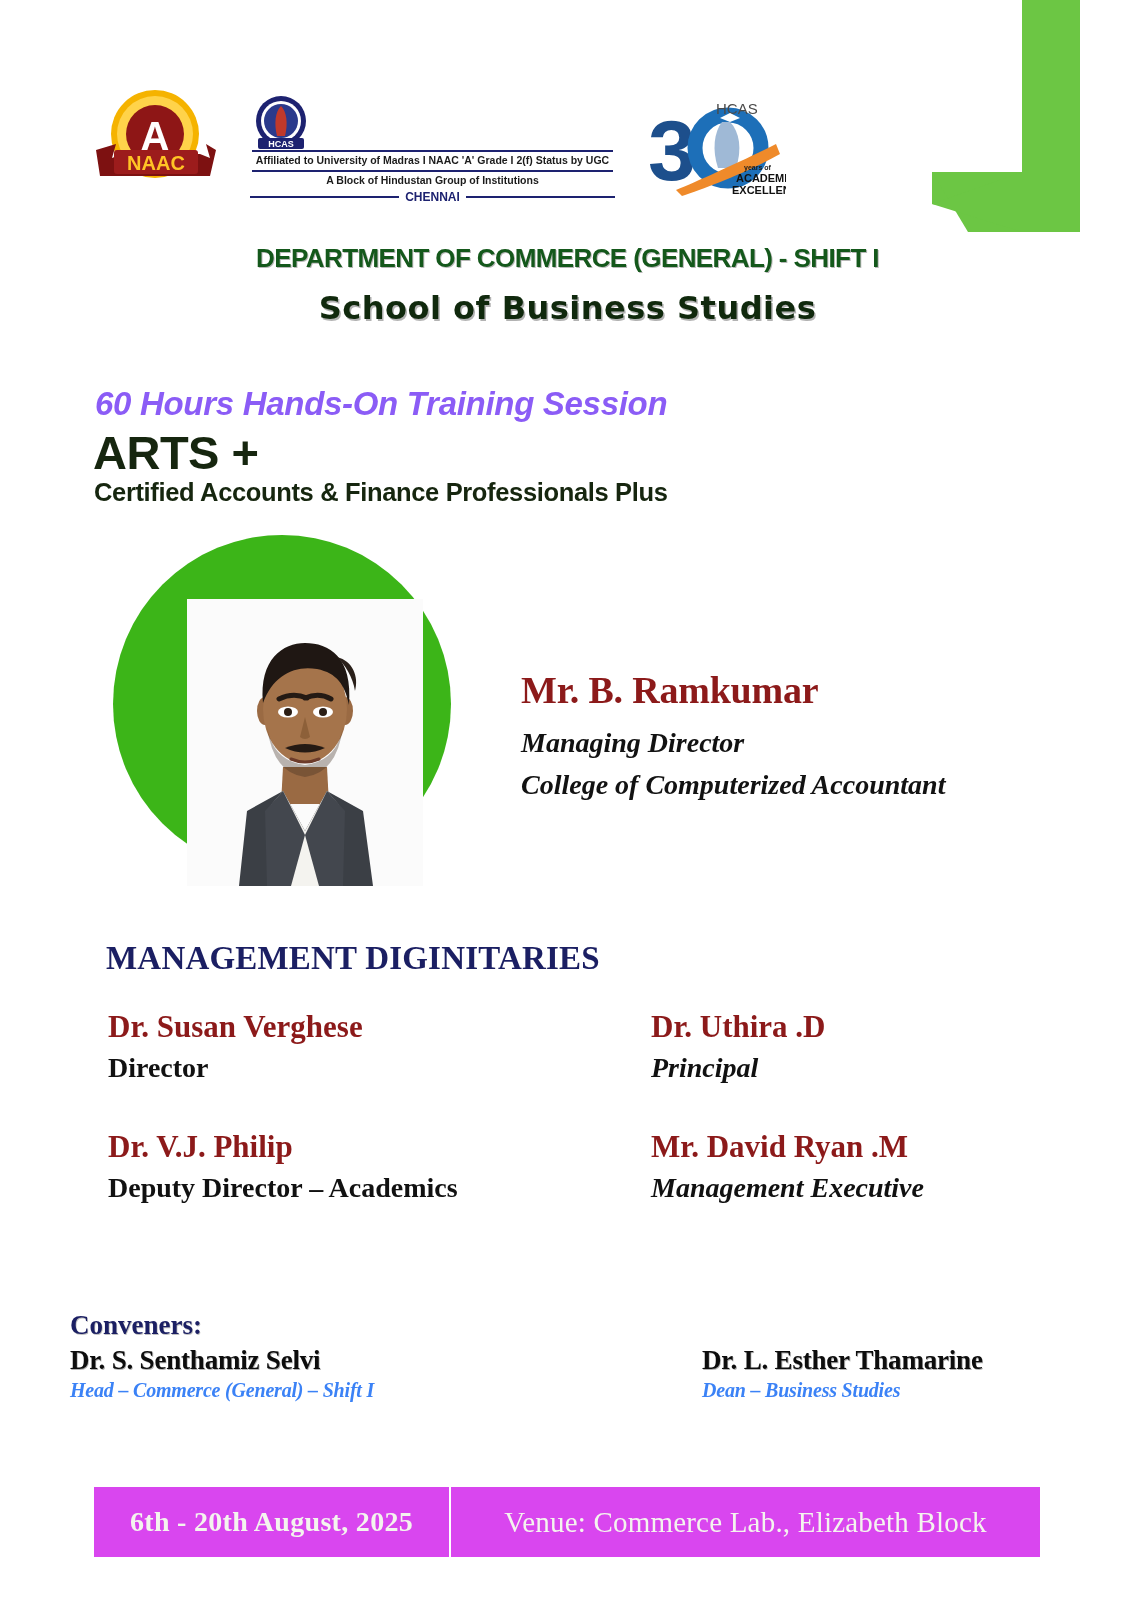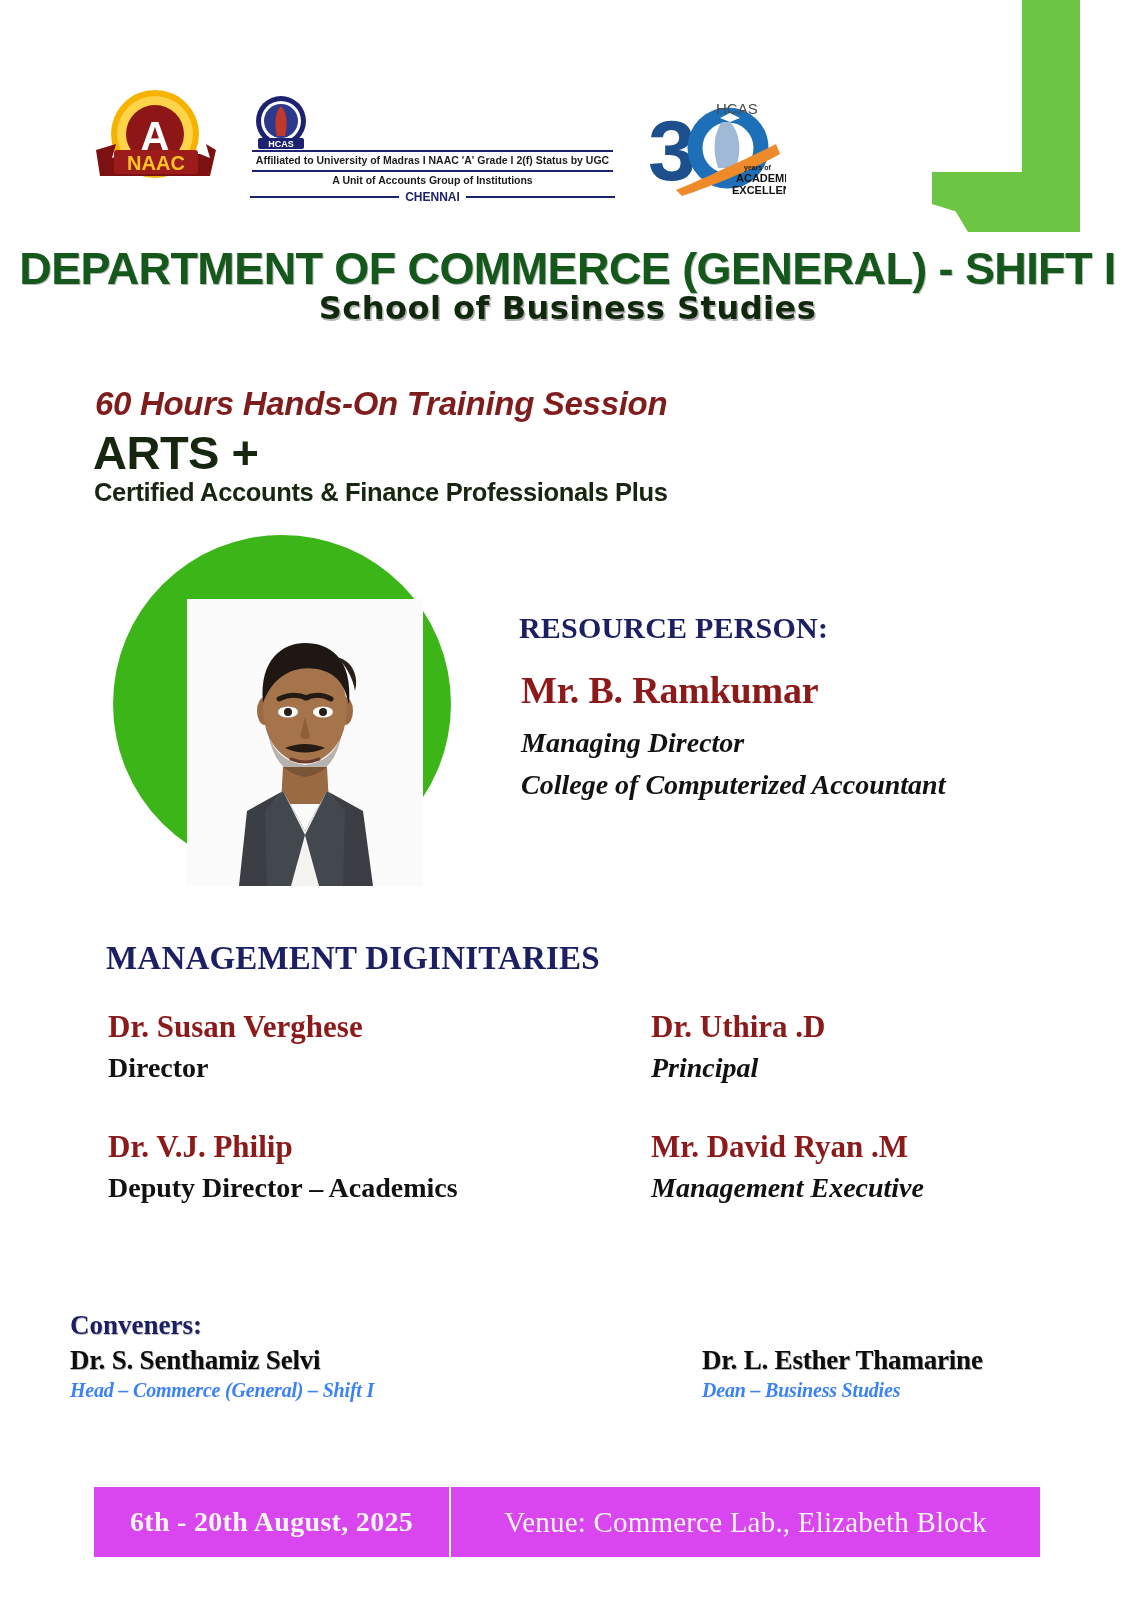--- a/index.html
+++ b/index.html
@@ -137,21 +137,21 @@
 
   
   .dept-title {
     position: absolute;
     left: 0;
     top: 243px;
     width: 1135px;
     text-align: center;
     font-family: "Liberation Sans", sans-serif;
     font-weight: bold;
-    font-size: 45px;
+    font-size: 26px;
     letter-spacing: -0.6px;
     color: #14581b;
     text-shadow: 1px 1px 0 rgba(0,0,0,0.28);
     white-space: nowrap;
   }
   .school-title {
     position: absolute;
     left: 0;
     top: 289px;
     width: 1135px;
@@ -167,21 +167,21 @@
   
   .course-hours {
     position: absolute;
     left: 95px;
     top: 385px;
     font-family: "Liberation Sans", sans-serif;
     font-weight: bold;
     font-style: italic;
     font-size: 33px;
     letter-spacing: -0.3px;
-    color: #7f1d1d;
+    color: #8b5cf6;
   }
   .course-code {
     position: absolute;
     left: 93px;
     top: 425px;
     font-family: "Liberation Sans", sans-serif;
     font-weight: bold;
     font-size: 47px;
     letter-spacing: -0.5px;
     color: #16260f;
@@ -404,21 +404,21 @@
         <circle cx="31" cy="27" r="25" fill="#1d2270"></circle>
         <circle cx="31" cy="27" r="20" fill="#ffffff"></circle>
         <circle cx="31" cy="27" r="17" fill="#2b3a8c"></circle>
         <path d="M31 12 C25 18 24 30 27 42 L35 42 C38 30 37 18 31 12 Z" fill="#c0392b"></path>
         <rect x="8" y="44" width="46" height="11" rx="2" fill="#1d2270"></rect>
         <text x="31" y="53" text-anchor="middle" font-family="Liberation Sans, sans-serif" font-size="9" font-weight="bold" fill="#ffffff">HCAS</text>
       </svg>
       <div class="hcas-rule" style="top:68px;"></div>
       <div class="hcas-line" style="top:72px;">Affiliated to University of Madras I  NAAC 'A' Grade I  2(f) Status by UGC</div>
       <div class="hcas-rule" style="top:88px;"></div>
-      <div class="hcas-line" style="top:92px;">A Unit of Accounts Group of Institutions</div>
+      <div class="hcas-line" style="top:92px;">A Block of Hindustan Group of Institutions</div>
       <div class="hcas-chennai-wrap">
         <span class="bar"></span>
         <span class="txt">CHENNAI</span>
         <span class="bar"></span>
       </div>
     </div>
 
     <svg class="thirty-logo" viewBox="0 0 146 120">
       <text x="8" y="96" font-family="Liberation Sans, sans-serif" font-size="86" font-weight="bold" fill="#1d4f8c">3</text>
       <circle cx="88" cy="64" r="33" fill="none" stroke="#1d6fb8" stroke-width="15"></circle>
@@ -473,21 +473,20 @@
       <path d="M118 118 L113 138 q5 4 10 0 Z" fill="#8d6039"></path>
 
       <path d="M98 149 q20 -8 40 0 q-20 9 -40 0 Z" fill="#241a14"></path>
 
       <path d="M104 160 q14 6 28 0" stroke="#6c3b2a" stroke-width="3" fill="none" stroke-linecap="round"></path>
 
       <path d="M80 128 q6 46 38 50 q32 -4 38 -50 q-6 34 -38 38 q-32 -4 -38 -38 Z" fill="#3b2a1f" opacity="0.35"></path>
     </svg>
   </div>
 
-  <div class="res-label">RESOURCE PERSON:</div>
   <div class="res-name">Mr. B. Ramkumar</div>
   <div class="res-role">Managing Director</div>
   <div class="res-org">College of Computerized Accountant</div>
 
   <div class="dig-heading">MANAGEMENT DIGINITARIES</div>
   <div class="dig-grid">
     <div class="dig-col left">
       <div class="dig-item">
         <div class="dig-name">Dr. Susan Verghese</div>
         <div class="dig-role">Director</div>

